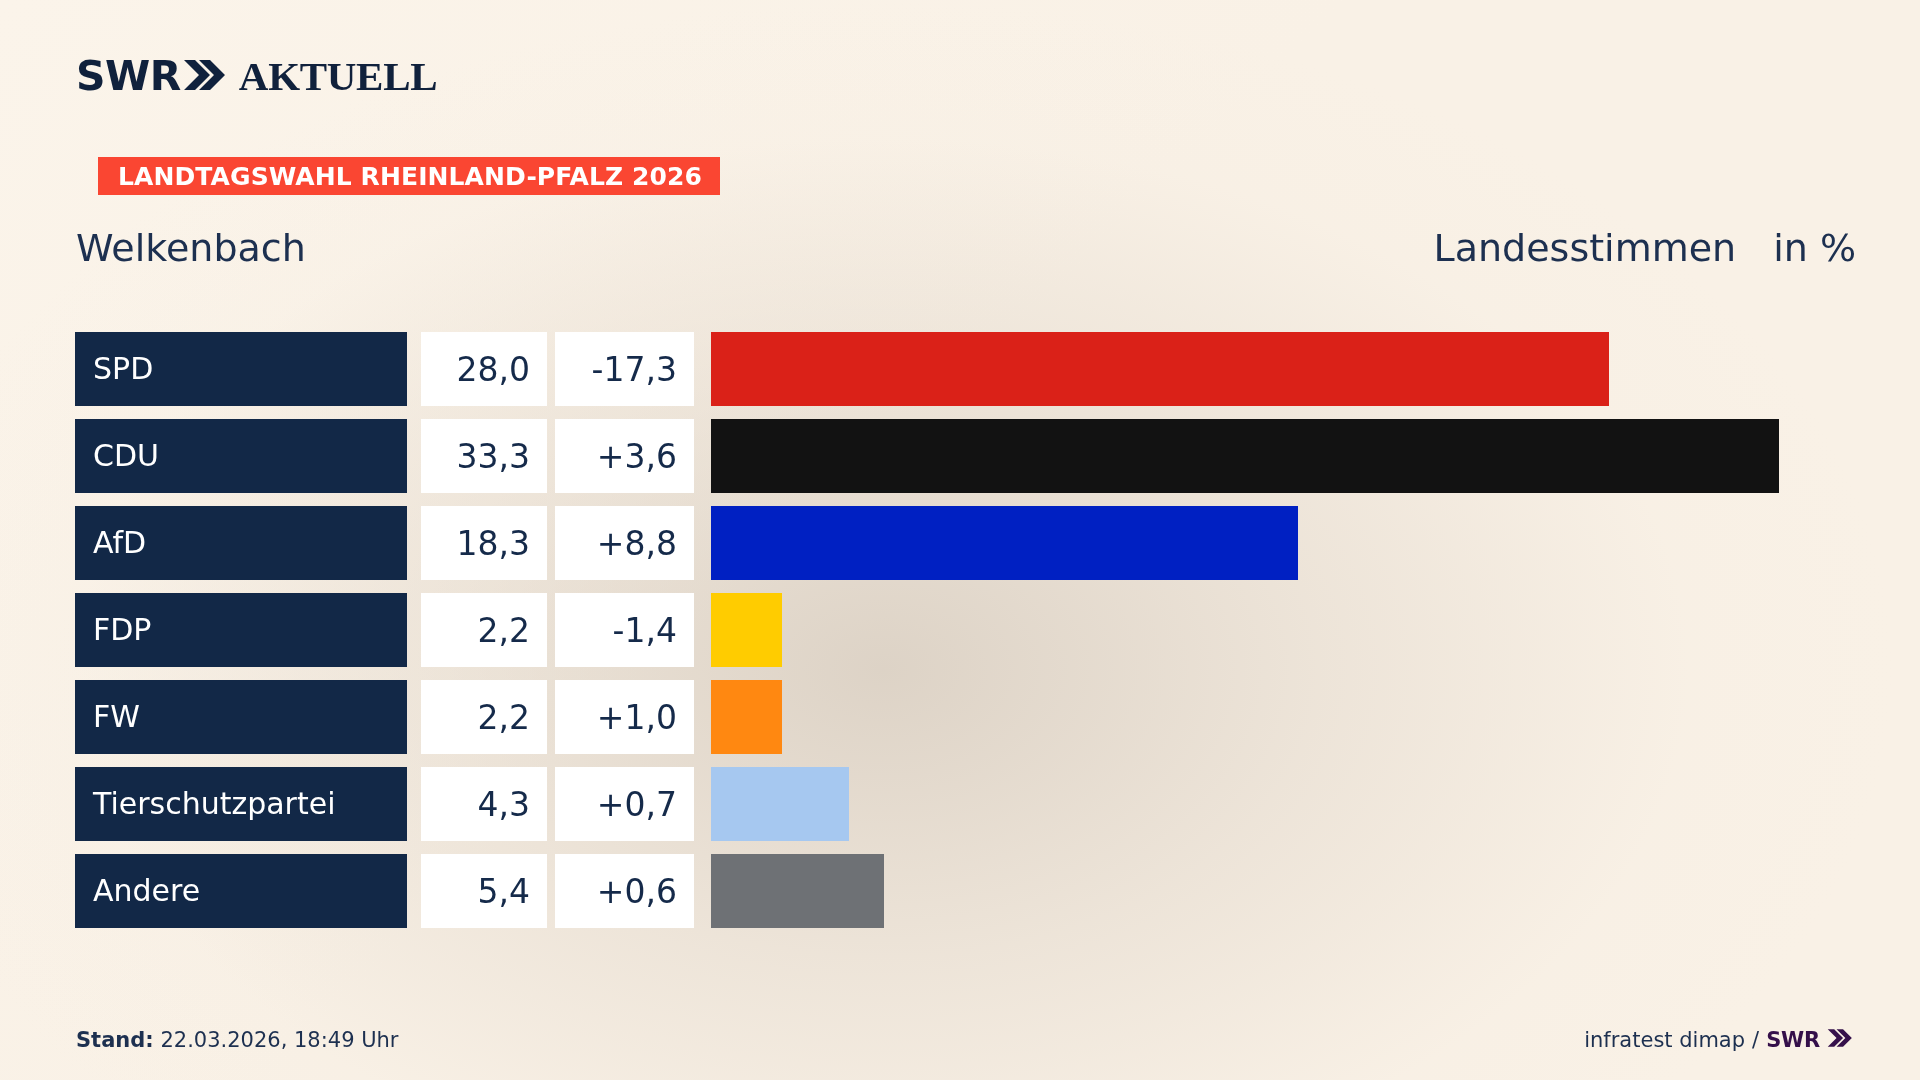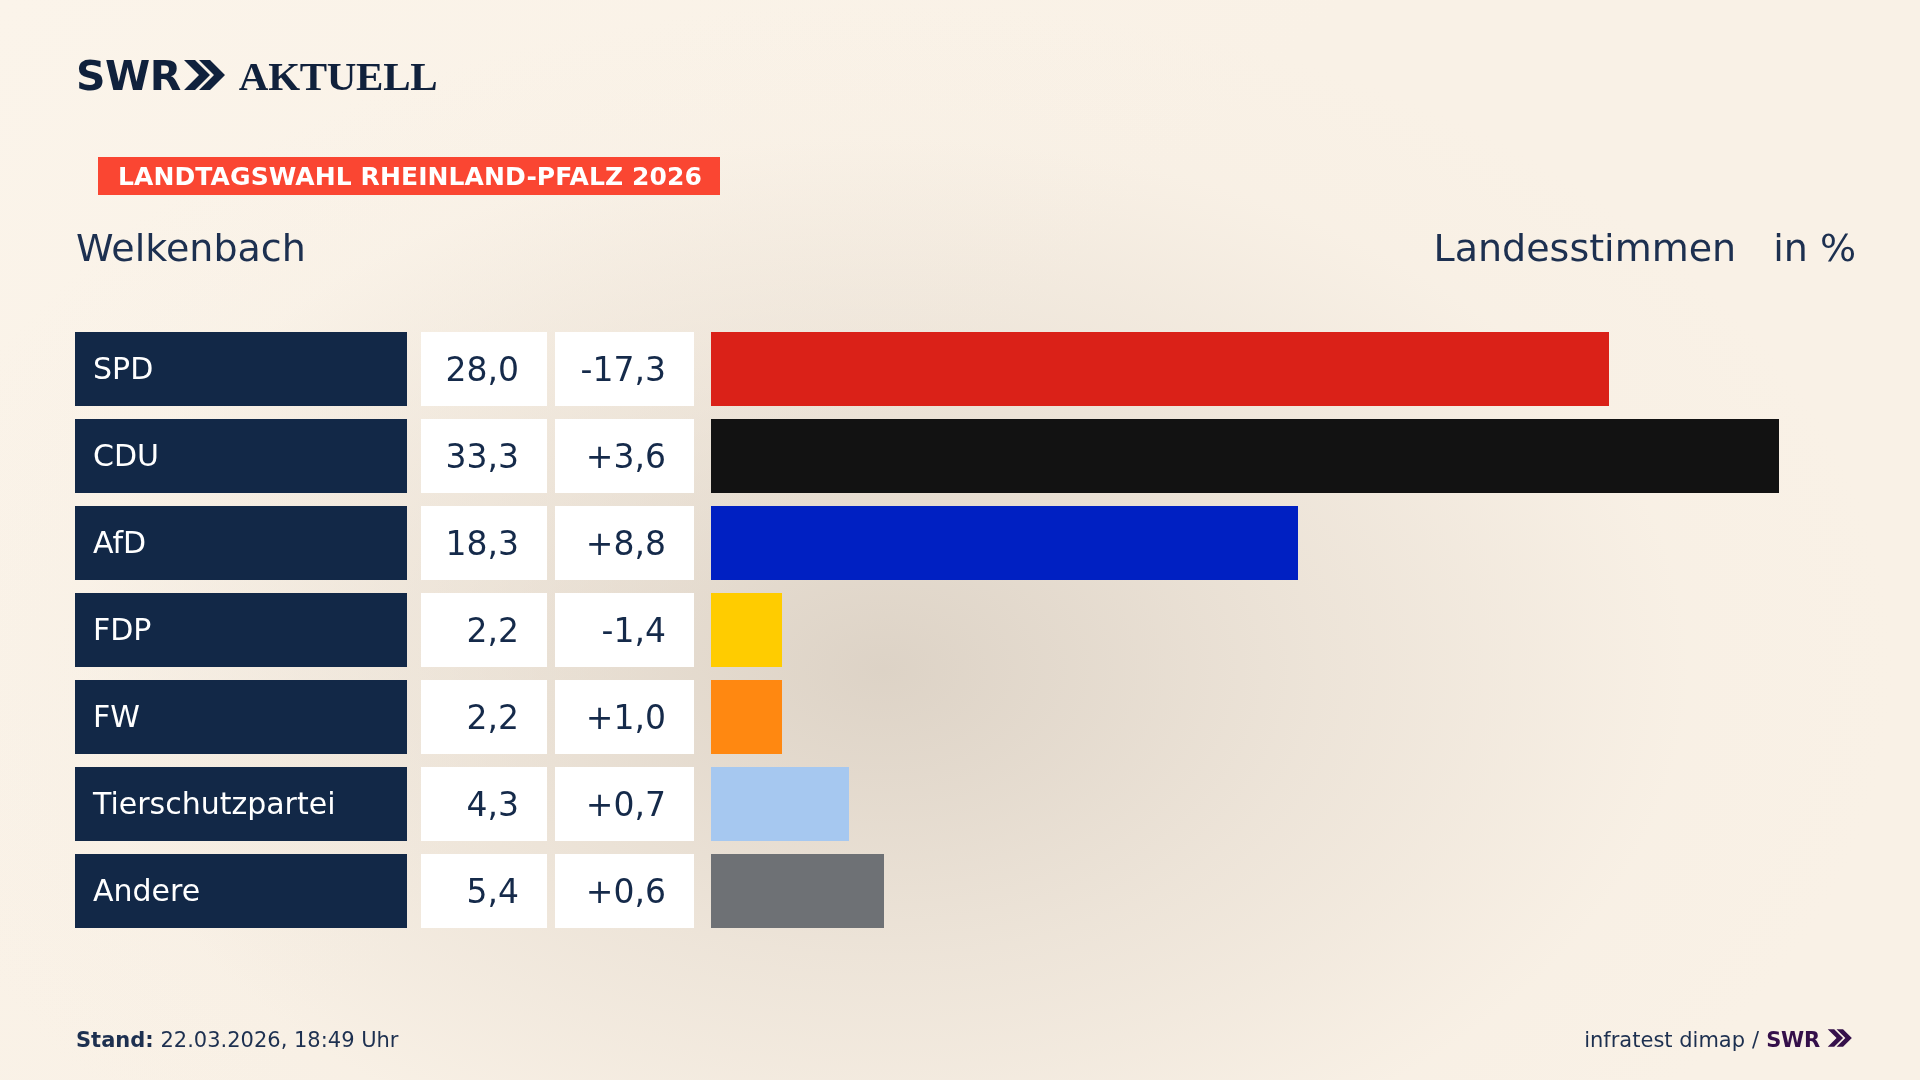--- a/index.html
+++ b/index.html
@@ -127,21 +127,21 @@
   }
   .cell {
     position: absolute;
     top: 0;
     height: 74px;
     background: #ffffff;
     display: flex;
     align-items: center;
     justify-content: flex-end;
     box-sizing: border-box;
-    padding-right: 28px;
+    padding-right: 17px;
   }
   .cell span {
     color: #152a4a;
     font-size: 33px;
     font-family: "DejaVu Sans", sans-serif;
     line-height: 1;
   }
   .cell-value { left: 346px; width: 126px; }
   .cell-delta { left: 480px; width: 139px; }
 

